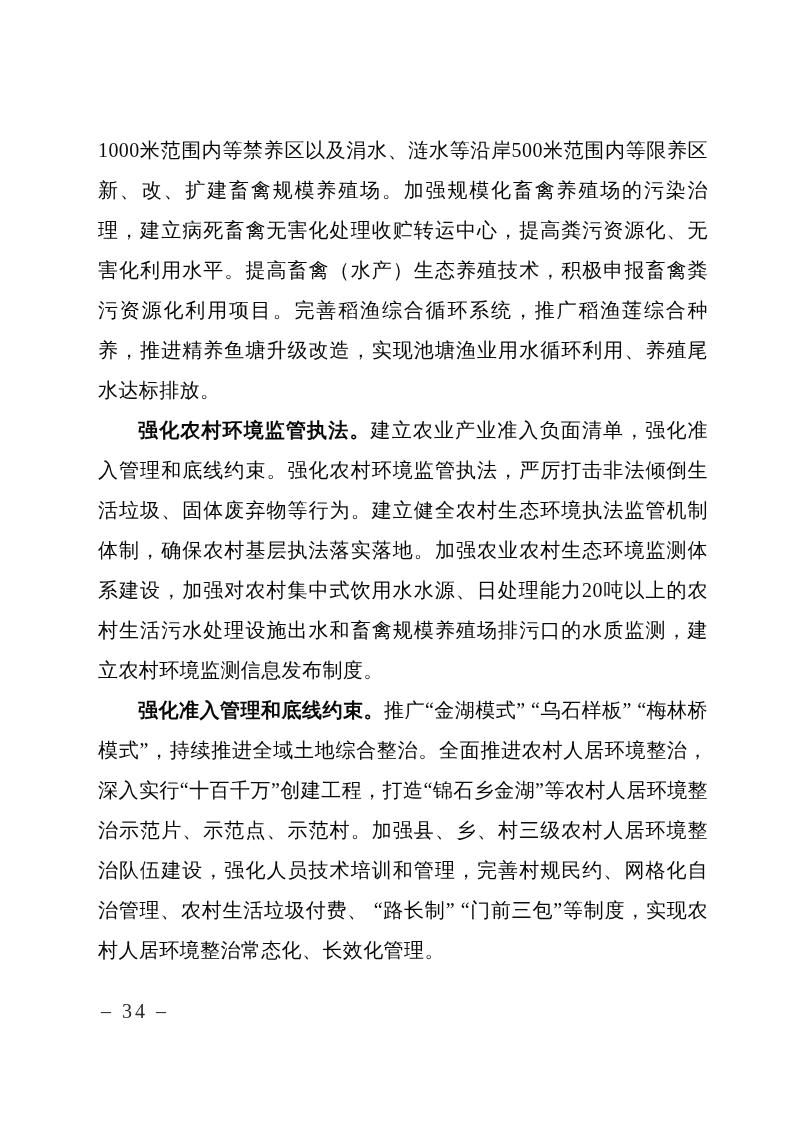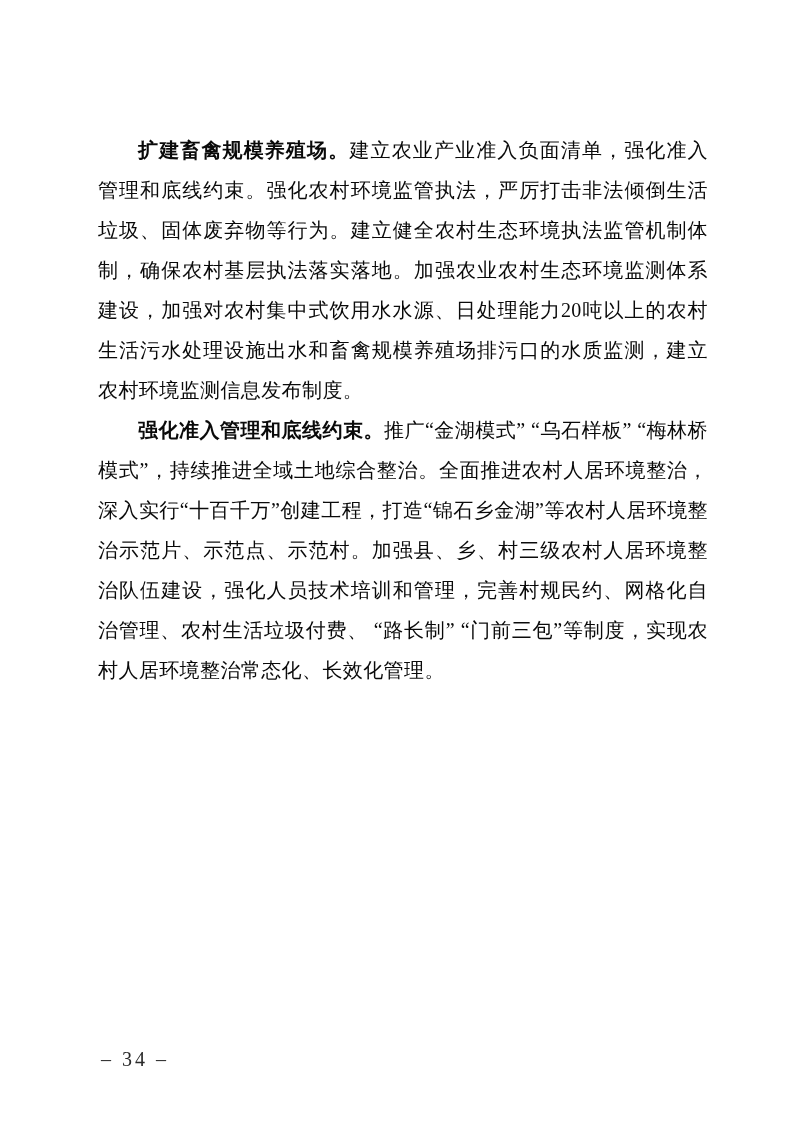--- a/index.html
+++ b/index.html
@@ -35,36 +35,37 @@
   }
   .para.indent {
     text-indent: 2em;
   }
   .lead {
     font-weight: bold;
   }
   .page-footer {
     position: absolute;
     left: 101px;
-    top: 1048px;
+    top: 1000px;
     font-size: 20px;
     letter-spacing: 3px;
     color: #2a2a2a;
     font-family: "Liberation Serif", "DejaVu Serif", serif;
   }
 </style>
 </head>
 <body>
 
 <div class="page">
 
   <div class="content">
 
+    <p class="para"><span class="body-text">1000米范围内等禁养区以及涓水、涟水等沿岸500米范围内等限养区新、改、扩建畜禽规模养殖场。加强规模化畜禽养殖场的污染治理，建立病死畜禽无害化处理收贮转运中心，提高粪污资源化、无害化利用水平。提高畜禽（水产）生态养殖技术，积极申报畜禽粪污资源化利用项目。完善稻渔综合循环系统，推广稻渔莲综合种养，推进精养鱼塘升级改造，实现池塘渔业用水循环利用、养殖尾水达标排放。</span></p>
 
-    <p class="para indent"><span class="lead">扩建畜禽规模养殖场。</span><span class="body-text">建立农业产业准入负面清单，强化准入管理和底线约束。强化农村环境监管执法，严厉打击非法倾倒生活垃圾、固体废弃物等行为。建立健全农村生态环境执法监管机制体制，确保农村基层执法落实落地。加强农业农村生态环境监测体系建设，加强对农村集中式饮用水水源、日处理能力20吨以上的农村生活污水处理设施出水和畜禽规模养殖场排污口的水质监测，建立农村环境监测信息发布制度。</span></p>
+    <p class="para indent"><span class="lead">强化农村环境监管执法。</span><span class="body-text">建立农业产业准入负面清单，强化准入管理和底线约束。强化农村环境监管执法，严厉打击非法倾倒生活垃圾、固体废弃物等行为。建立健全农村生态环境执法监管机制体制，确保农村基层执法落实落地。加强农业农村生态环境监测体系建设，加强对农村集中式饮用水水源、日处理能力20吨以上的农村生活污水处理设施出水和畜禽规模养殖场排污口的水质监测，建立农村环境监测信息发布制度。</span></p>
 
     <p class="para indent"><span class="lead">强化准入管理和底线约束。</span><span class="body-text">推广“金湖模式” “乌石样板” “梅林桥模式”，持续推进全域土地综合整治。全面推进农村人居环境整治，深入实行“十百千万”创建工程，打造“锦石乡金湖”等农村人居环境整治示范片、示范点、示范村。加强县、乡、村三级农村人居环境整治队伍建设，强化人员技术培训和管理，完善村规民约、网格化自治管理、农村生活垃圾付费、 “路长制” “门前三包”等制度，实现农村人居环境整治常态化、长效化管理。</span></p>
 
   </div>
 
   <div class="page-footer">– 34 –</div>
 
 </div>
 
 </body></html>

